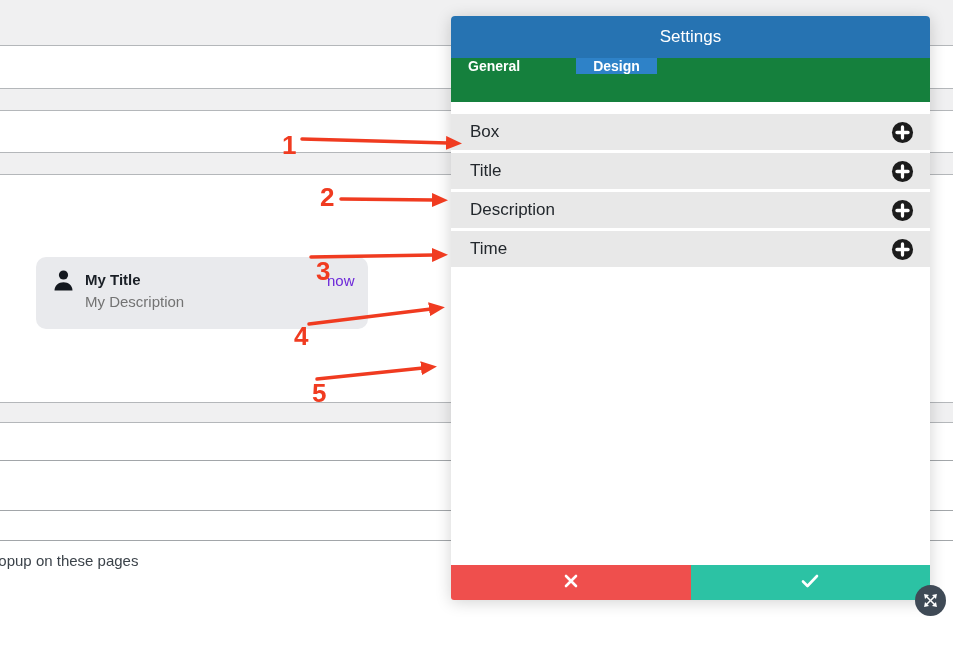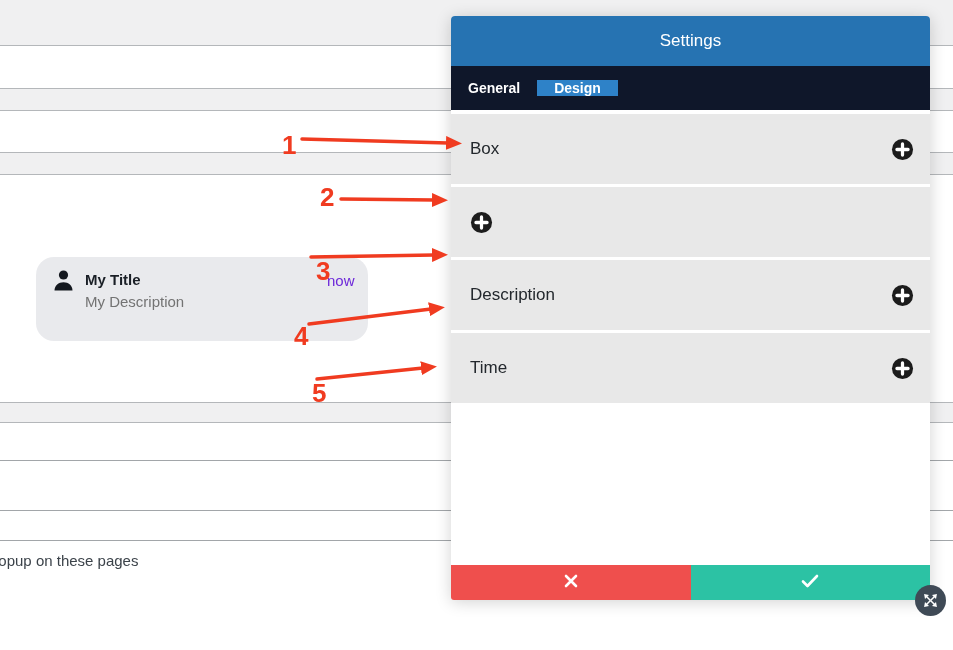--- a/index.html
+++ b/index.html
@@ -18,22 +18,22 @@
   .hline.dark { background:#a2a6a9; }
 
   .bg-text {
     position:absolute; left:-10px; top:552px;
     font-size:15px; color:#3c434a; white-space:nowrap;
   }
 
   
   .notif {
     position:absolute; left:36px; top:257px;
-    width:332px; height:84px;
-    background:#e9eaed; border-radius:18px;
+    width:332px; height:72px;
+    background:#e9eaed; border-radius:10px;
     z-index:2;
   }
   .notif .person { position:absolute; left:17px; top:12px; }
   .notif .n-title {
     position:absolute; left:49px; top:14px;
     font-size:15px; font-weight:bold; color:#1a1f26;
   }
   .notif .n-desc {
     position:absolute; left:49px; top:36px;
     font-size:15px; color:#737373;
@@ -46,44 +46,45 @@
   
   .modal {
     position:absolute; left:451px; top:16px;
     width:479px; height:584px;
     background:#ffffff;
     border-radius:4px;
     box-shadow:0 2px 16px rgba(0,0,0,0.18);
     z-index:5;
   }
   .modal-header {
-    height:50px; background:#2673b2;
+    height:42px; background:#2673b2;
     border-radius:4px 4px 0 0;
     display:flex; align-items:center; justify-content:center;
     color:#ffffff; font-size:17px; font-weight:500;
   }
   .modal-tabs {
-    height:44px; background:#0f172a;
-    display:flex; align-items:center;
+    height:44px; background:#15803d;
+    display:flex; align-items:flex-start;gap:39px;
   }
   .tab {
     display:flex; align-items:center;
     padding:0 17px;
     color:#ffffff; font-size:14px; font-weight:bold;
     cursor:pointer;
   }
   .tab.active { background:#2e82c8; }
   .modal-body { position:absolute; top:94px; left:0; right:0; bottom:35px; background:#ffffff; padding-top:4px; }
   .acc-row {
-    height:70px; margin-bottom:3px;
+    height:36px; margin-bottom:3px;
     background:#e8e8e8;
     display:flex; align-items:center;
     padding:0 16px 0 19px;
     font-size:17px; color:#23282d;
     cursor:pointer;
+    justify-content:flex-end;
   }
   .acc-row .acc-label { flex:1 1 auto; }
   .acc-row svg { display:block; }
 
   .modal-footer {
     position:absolute; left:0; right:0; bottom:0; height:35px;
     display:flex;
   }
   .btn {
     flex:1 1 50%;
@@ -159,20 +160,21 @@
       <div class="acc-row">
         <span class="acc-label">Box</span>
         <span>
           <svg width="23" height="23" viewBox="0 0 24 24">
               <circle cx="12" cy="12" r="11" fill="#1c1c1c"></circle>
               <path d="M12 6.2v11.6M6.2 12h11.6" stroke="#fff" stroke-width="3.4" stroke-linecap="round"></path>
             </svg>
         </span>
       </div>
       <div class="acc-row">
+        <span class="acc-label">Title</span>
         <span>
           <svg width="23" height="23" viewBox="0 0 24 24">
               <circle cx="12" cy="12" r="11" fill="#1c1c1c"></circle>
               <path d="M12 6.2v11.6M6.2 12h11.6" stroke="#fff" stroke-width="3.4" stroke-linecap="round"></path>
             </svg>
         </span>
       </div>
       <div class="acc-row">
         <span class="acc-label">Description</span>
         <span>

